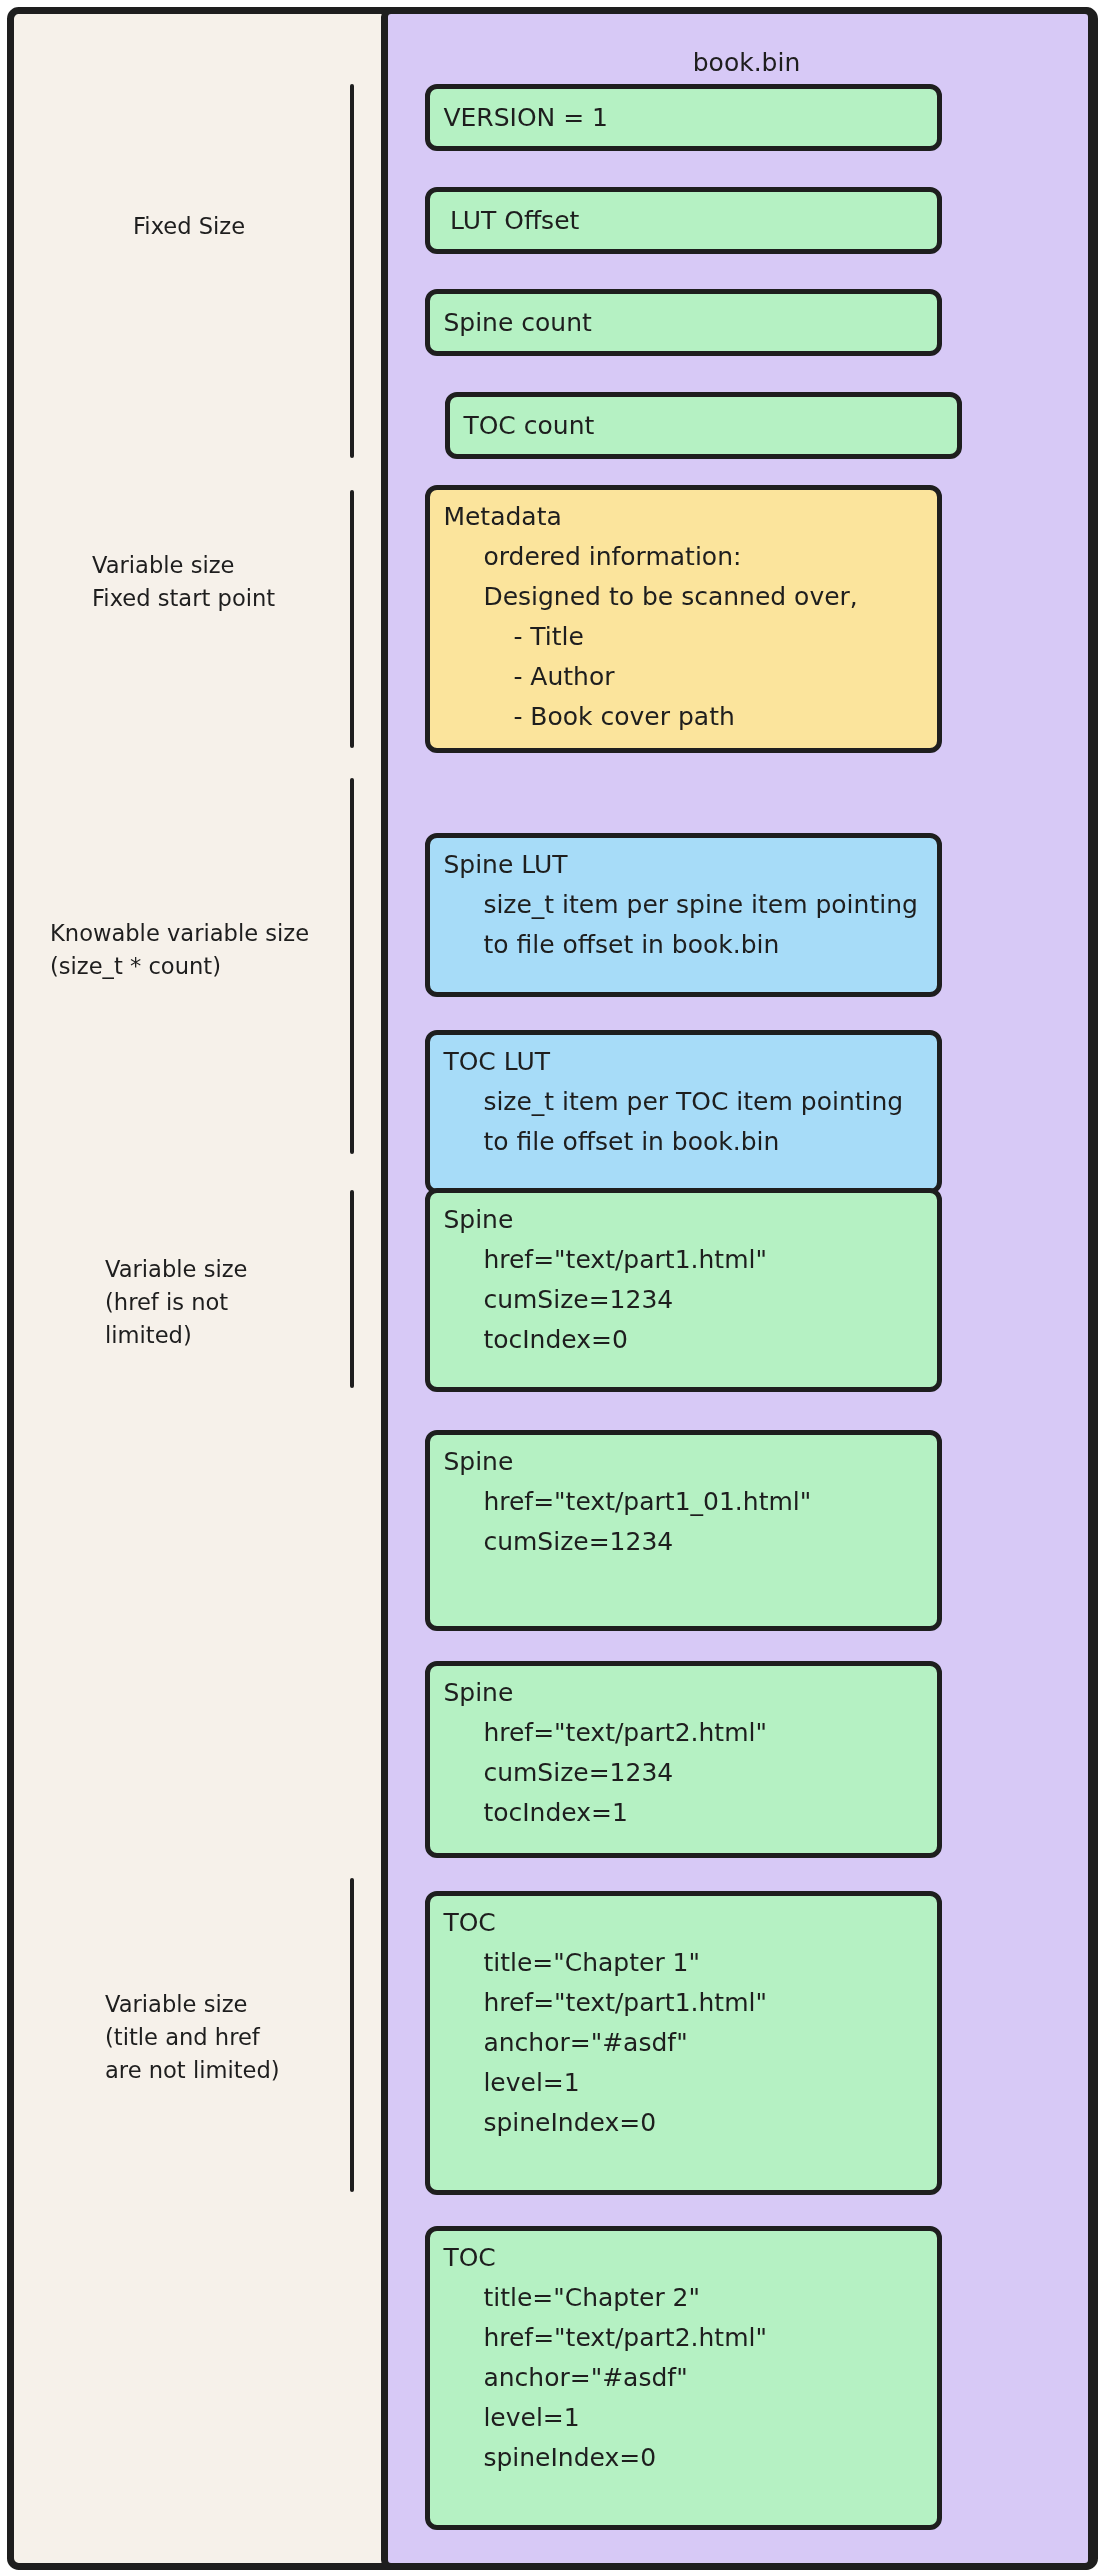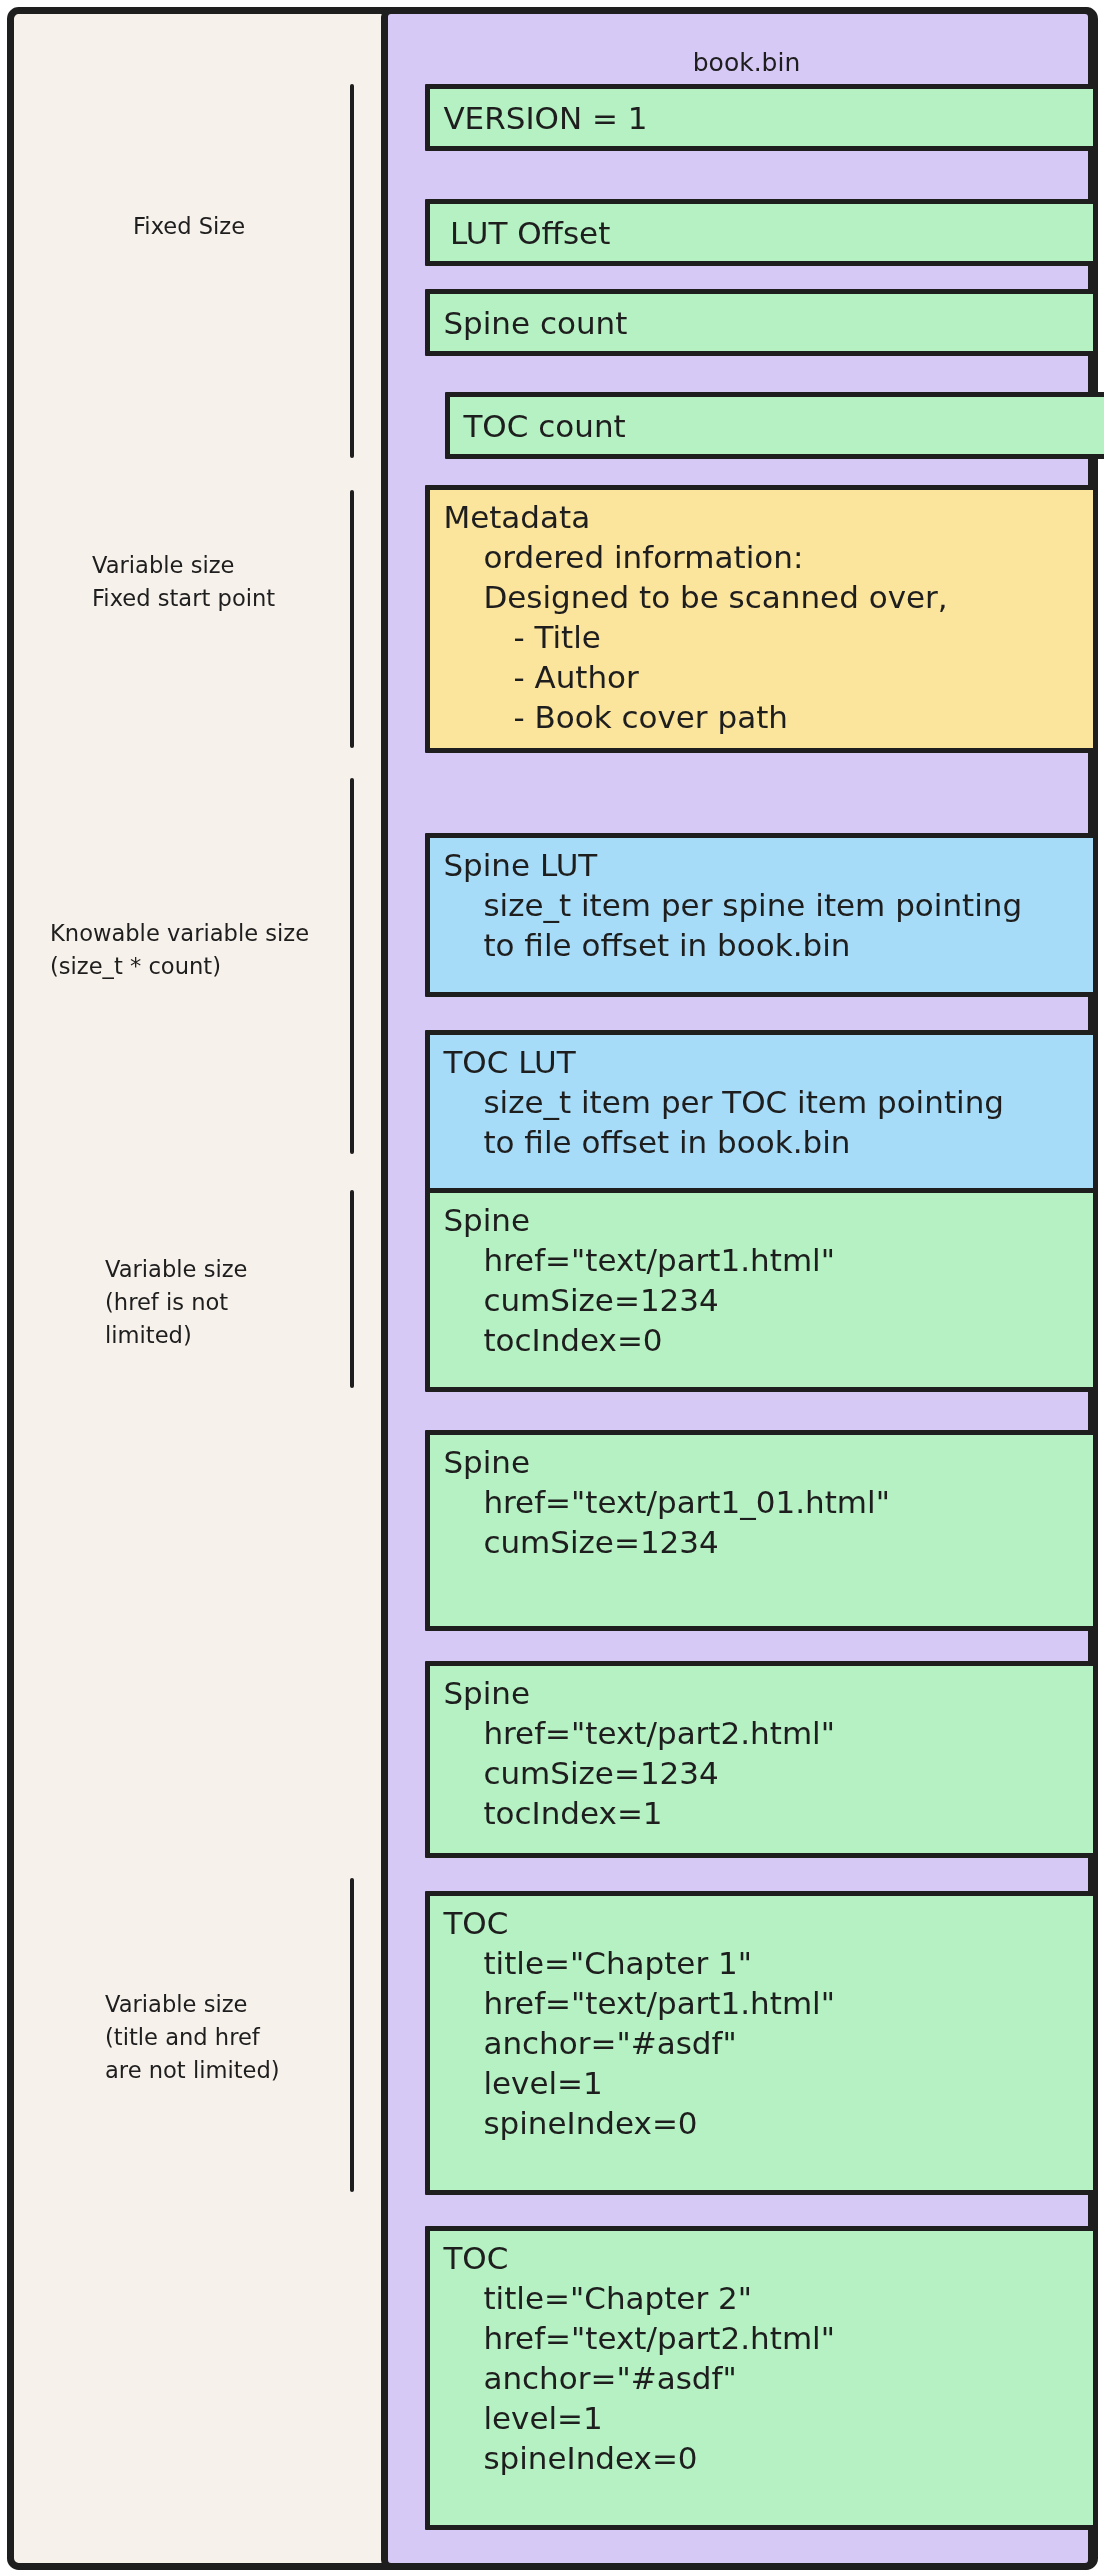--- a/index.html
+++ b/index.html
@@ -8,22 +8,22 @@
   }
   *{margin:0;padding:0;box-sizing:border-box;}
   body{background:var(--page-bg);font-family:"DejaVu Sans",sans-serif;color:var(--stroke);}
   .canvas{position:relative;width:1104px;height:2576px;background:var(--page-bg);overflow:hidden;}
   .board{position:absolute;left:6.7px;top:6.7px;width:1091px;height:2563px;
          background:var(--cream);border:7.5px solid var(--stroke);border-radius:11.7px;}
   .panel{position:absolute;left:381px;top:6.7px;width:714px;height:2563px;
          background:var(--purple);border:7.5px solid var(--stroke);border-radius:10px;}
   .panel-title{position:absolute;left:381px;top:44px;width:714px;text-align:center;
          font-size:25px;line-height:37px;padding-left:17px;}
-  .fbox{position:absolute;left:425px;width:673px;border:5px solid var(--stroke);
-        border-radius:1px;padding:6.7px 13.4px;font-size:31px;line-height:40px;}
+  .fbox{position:absolute;left:425px;width:517px;border:5px solid var(--stroke);
+        border-radius:12px;padding:6.7px 13.4px;font-size:25px;line-height:40px;}
   .fbox.green{background:var(--green);}
   .fbox.yellow{background:var(--yellow);}
   .fbox.blue{background:var(--blue);margin-top:43px;}
   .fbox.vcenter{display:flex;align-items:center;padding-top:0;padding-bottom:0;}
   .line.ind1{padding-left:40px;}
   .line.ind2{padding-left:70px;}
   .bracket{position:absolute;left:350px;width:4.2px;background:var(--stroke);border-radius:2.5px;}
   .slabel{position:absolute;text-align:left;font-size:22.6px;line-height:33px;}
 </style>
 </head>
@@ -60,21 +60,21 @@
     <div class="lbl-line">(title and href</div>
     <div class="lbl-line">are not limited)</div>
   </div>
 
   <div class="panel"></div>
   <div class="panel-title">book.bin</div>
 
   <div class="fbox green vcenter" style="top:84px;height:67px;">
     <div class="line ind0">VERSION = 1</div>
   </div>
-  <div class="fbox green vcenter" style="top:199px;height:67px;padding-left:20px;">
+  <div class="fbox green vcenter" style="top:187px;height:67px;padding-left:20px;">
     <div class="line ind0">LUT Offset</div>
   </div>
   <div class="fbox green vcenter" style="top:289px;height:67px;">
     <div class="line ind0">Spine count</div>
   </div>
   <div class="fbox green vcenter" style="top:392px;height:67px;margin-left:20px;">
     <div class="line ind0">TOC count</div>
   </div>
 
   <div class="fbox yellow" style="top:485px;height:268px;">

